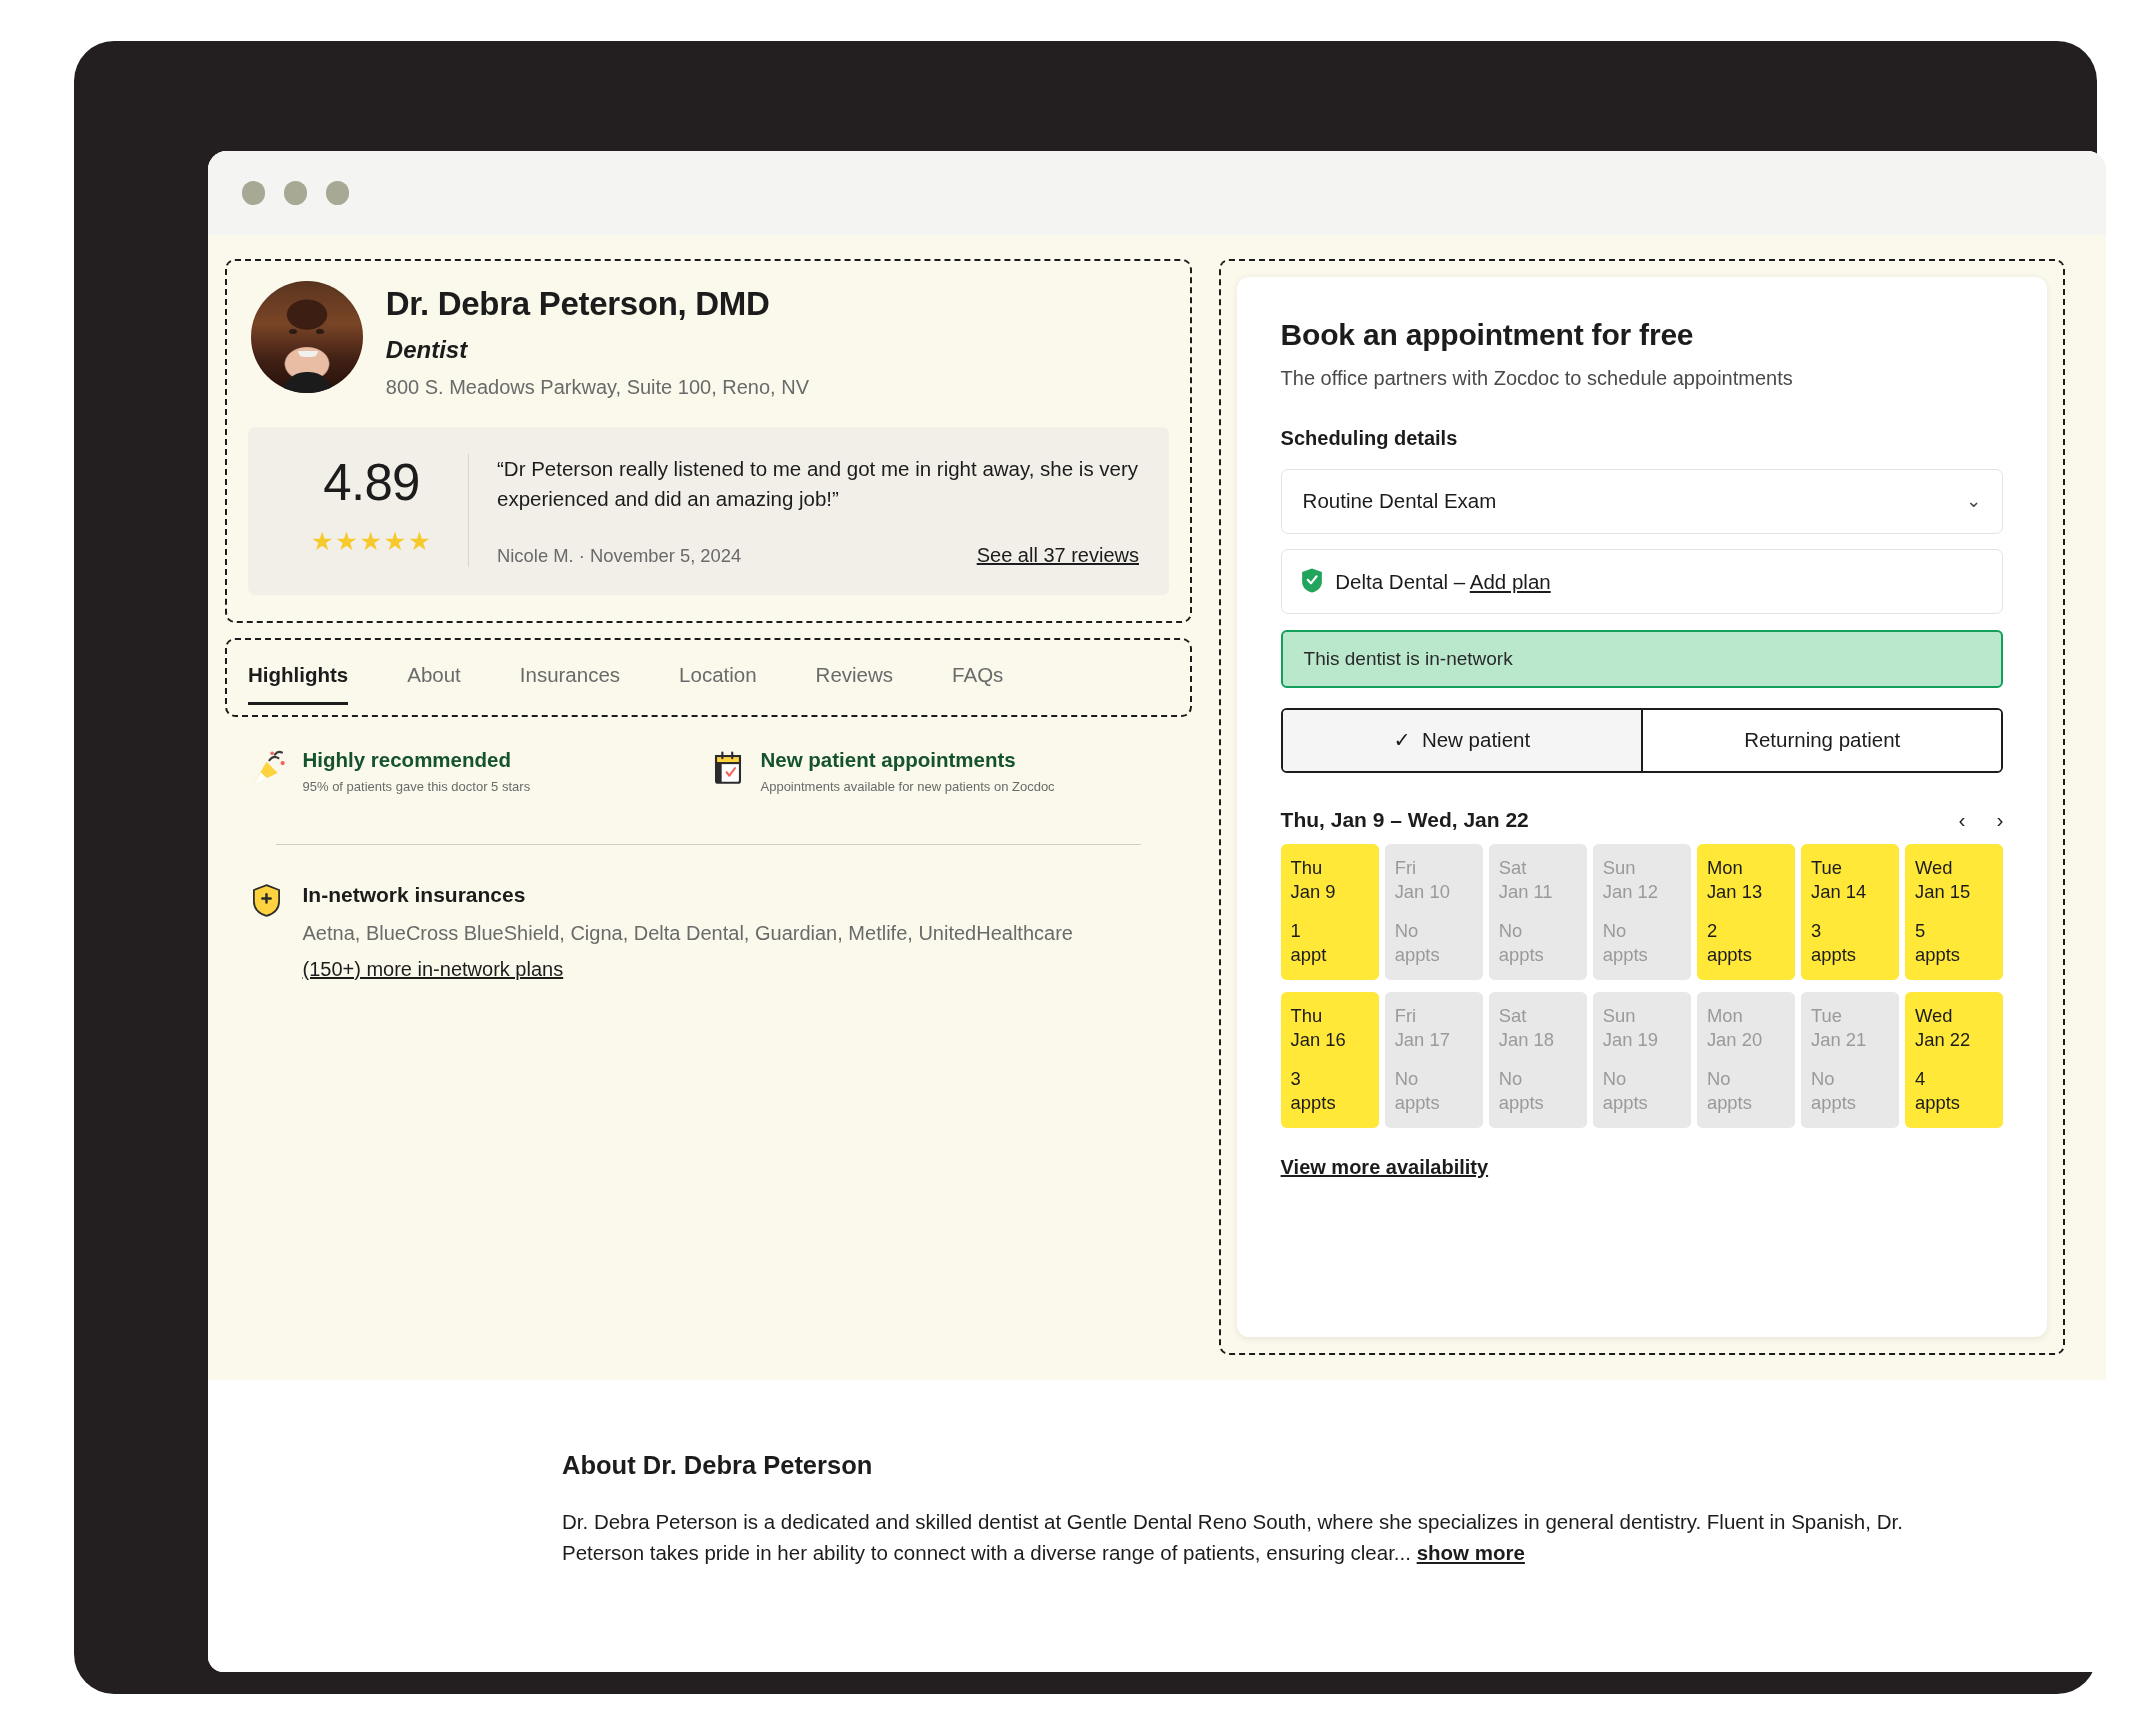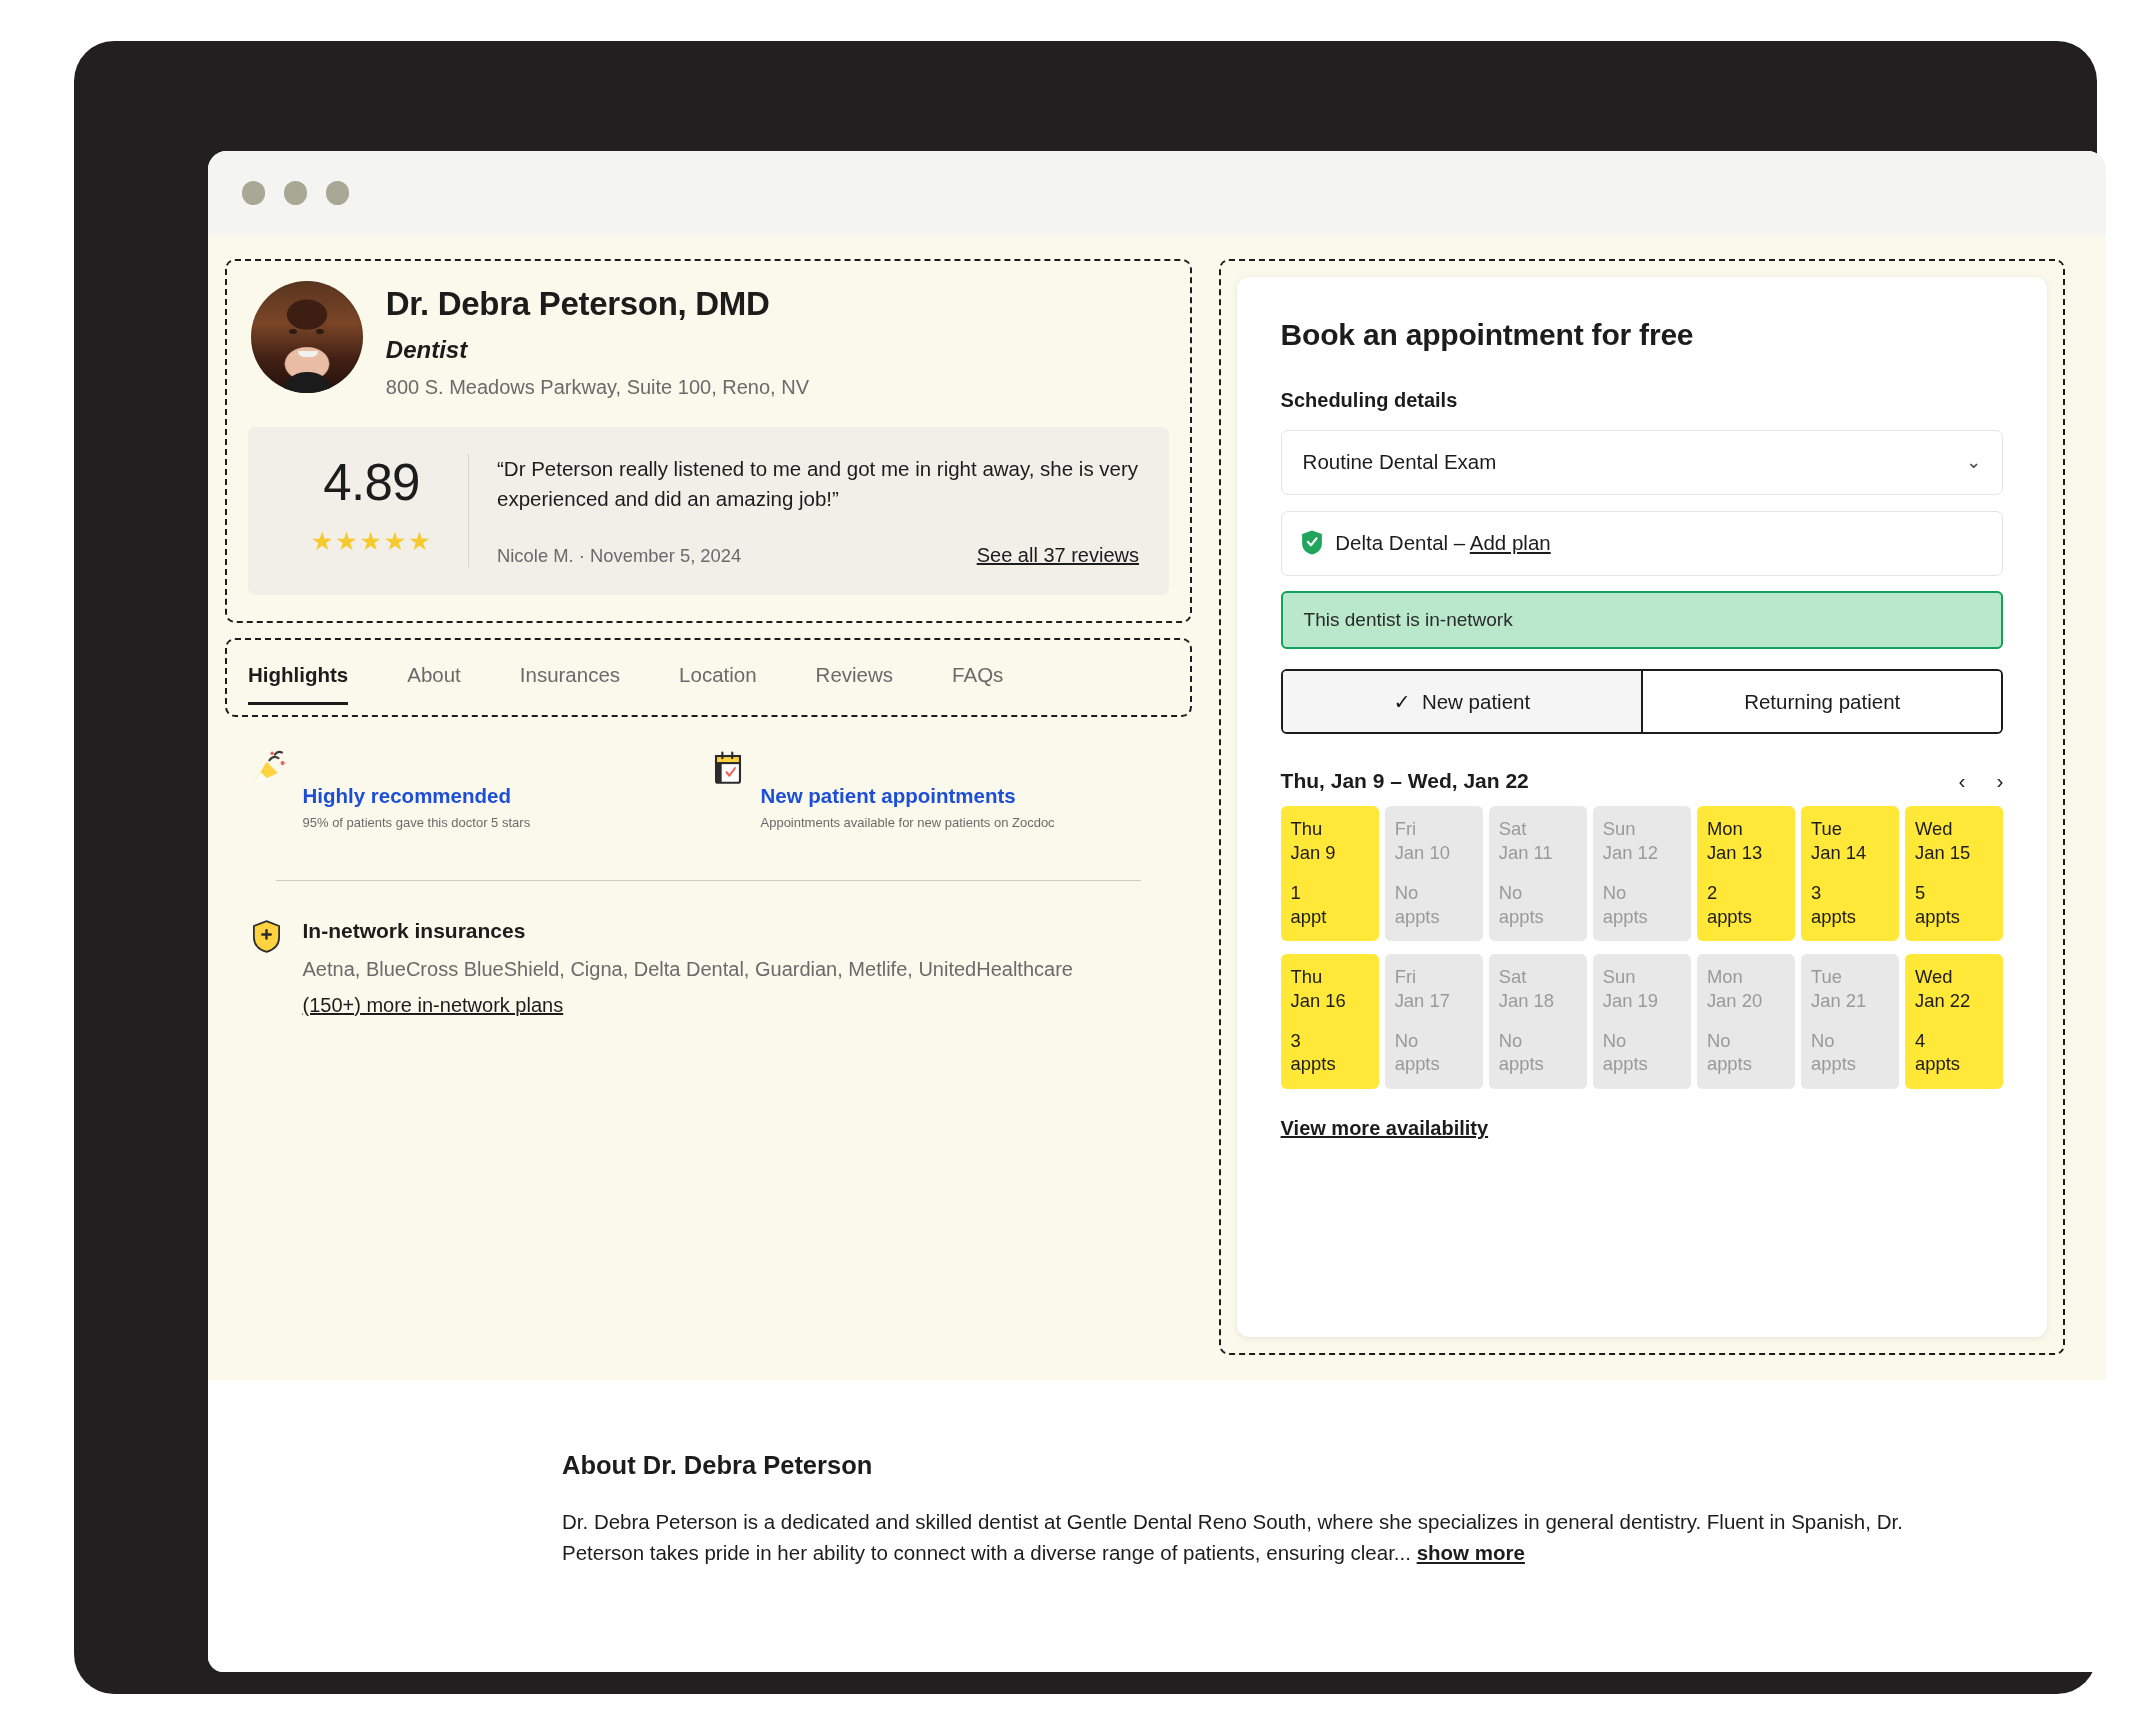--- a/index.html
+++ b/index.html
@@ -102,21 +102,21 @@
   }
   .tab.active { color: #1c1c1c; font-weight: 700; }
   .tab.active::after {
     content: ""; position: absolute; left: 0; right: 0; bottom: -4.2px; height: 3.5px; background: #1c1c1c;
   }
 
   #highlights { margin-top: 31px; padding: 0 25.5px; }
   #highlight-grid { display: flex; gap: 0; }
   .highlight { display: flex; gap: 14px; width: 50%; padding-right: 28px; }
   .hl-icon { width: 38px; flex: 0 0 38px; padding-top: 1.4px; }
-  .hl-title { font-size: 20.5px; font-weight: 700; color: #1d4ed8; margin-top: 36px; }
+  .hl-title { font-size: 20.5px; font-weight: 700; color: #14532d; }
   .hl-desc { font-size: 13px; color: #6a6a6a; margin-top: 6px; line-height: 1.42; }
 
   #divider { height: 1.4px; background: #cfccc2; margin: 47px 25.5px 0 25.5px; }
 
   #insurance-block { margin-top: 37px; padding: 0 25.5px; display: flex; gap: 14px; }
   #ins-texts { padding-top: 1.4px; }
   #ins-title { font-size: 21px; font-weight: 700; color: #1c1c1c; }
   #ins-list { font-size: 20px; color: #6a6a6a; margin-top: 11.3px; line-height: 1.45; max-width: 779px; }
   #ins-more { font-size: 20px; color: #1c1c1c; text-decoration: underline; margin-top: 10px; display: inline-block; cursor: pointer; }
 
@@ -311,20 +311,21 @@
             </div>
           </div>
 
         </div>
 
         <div id="right-col">
           <div id="booking-dashed" class="dashed">
             <div id="booking-card">
 
               <div id="booking-title">Book an appointment for free</div>
+              <div id="booking-sub">The office partners with Zocdoc to schedule appointments</div>
               <div id="sched-label">Scheduling details</div>
 
               <div id="visit-select">
                 <span id="visit-select-value">Routine Dental Exam</span>
                 <span class="chev">⌄</span>
               </div>
 
               <div id="plan-row">
                 <span>
                   <svg width="24" height="27" viewBox="0 0 34 38">

